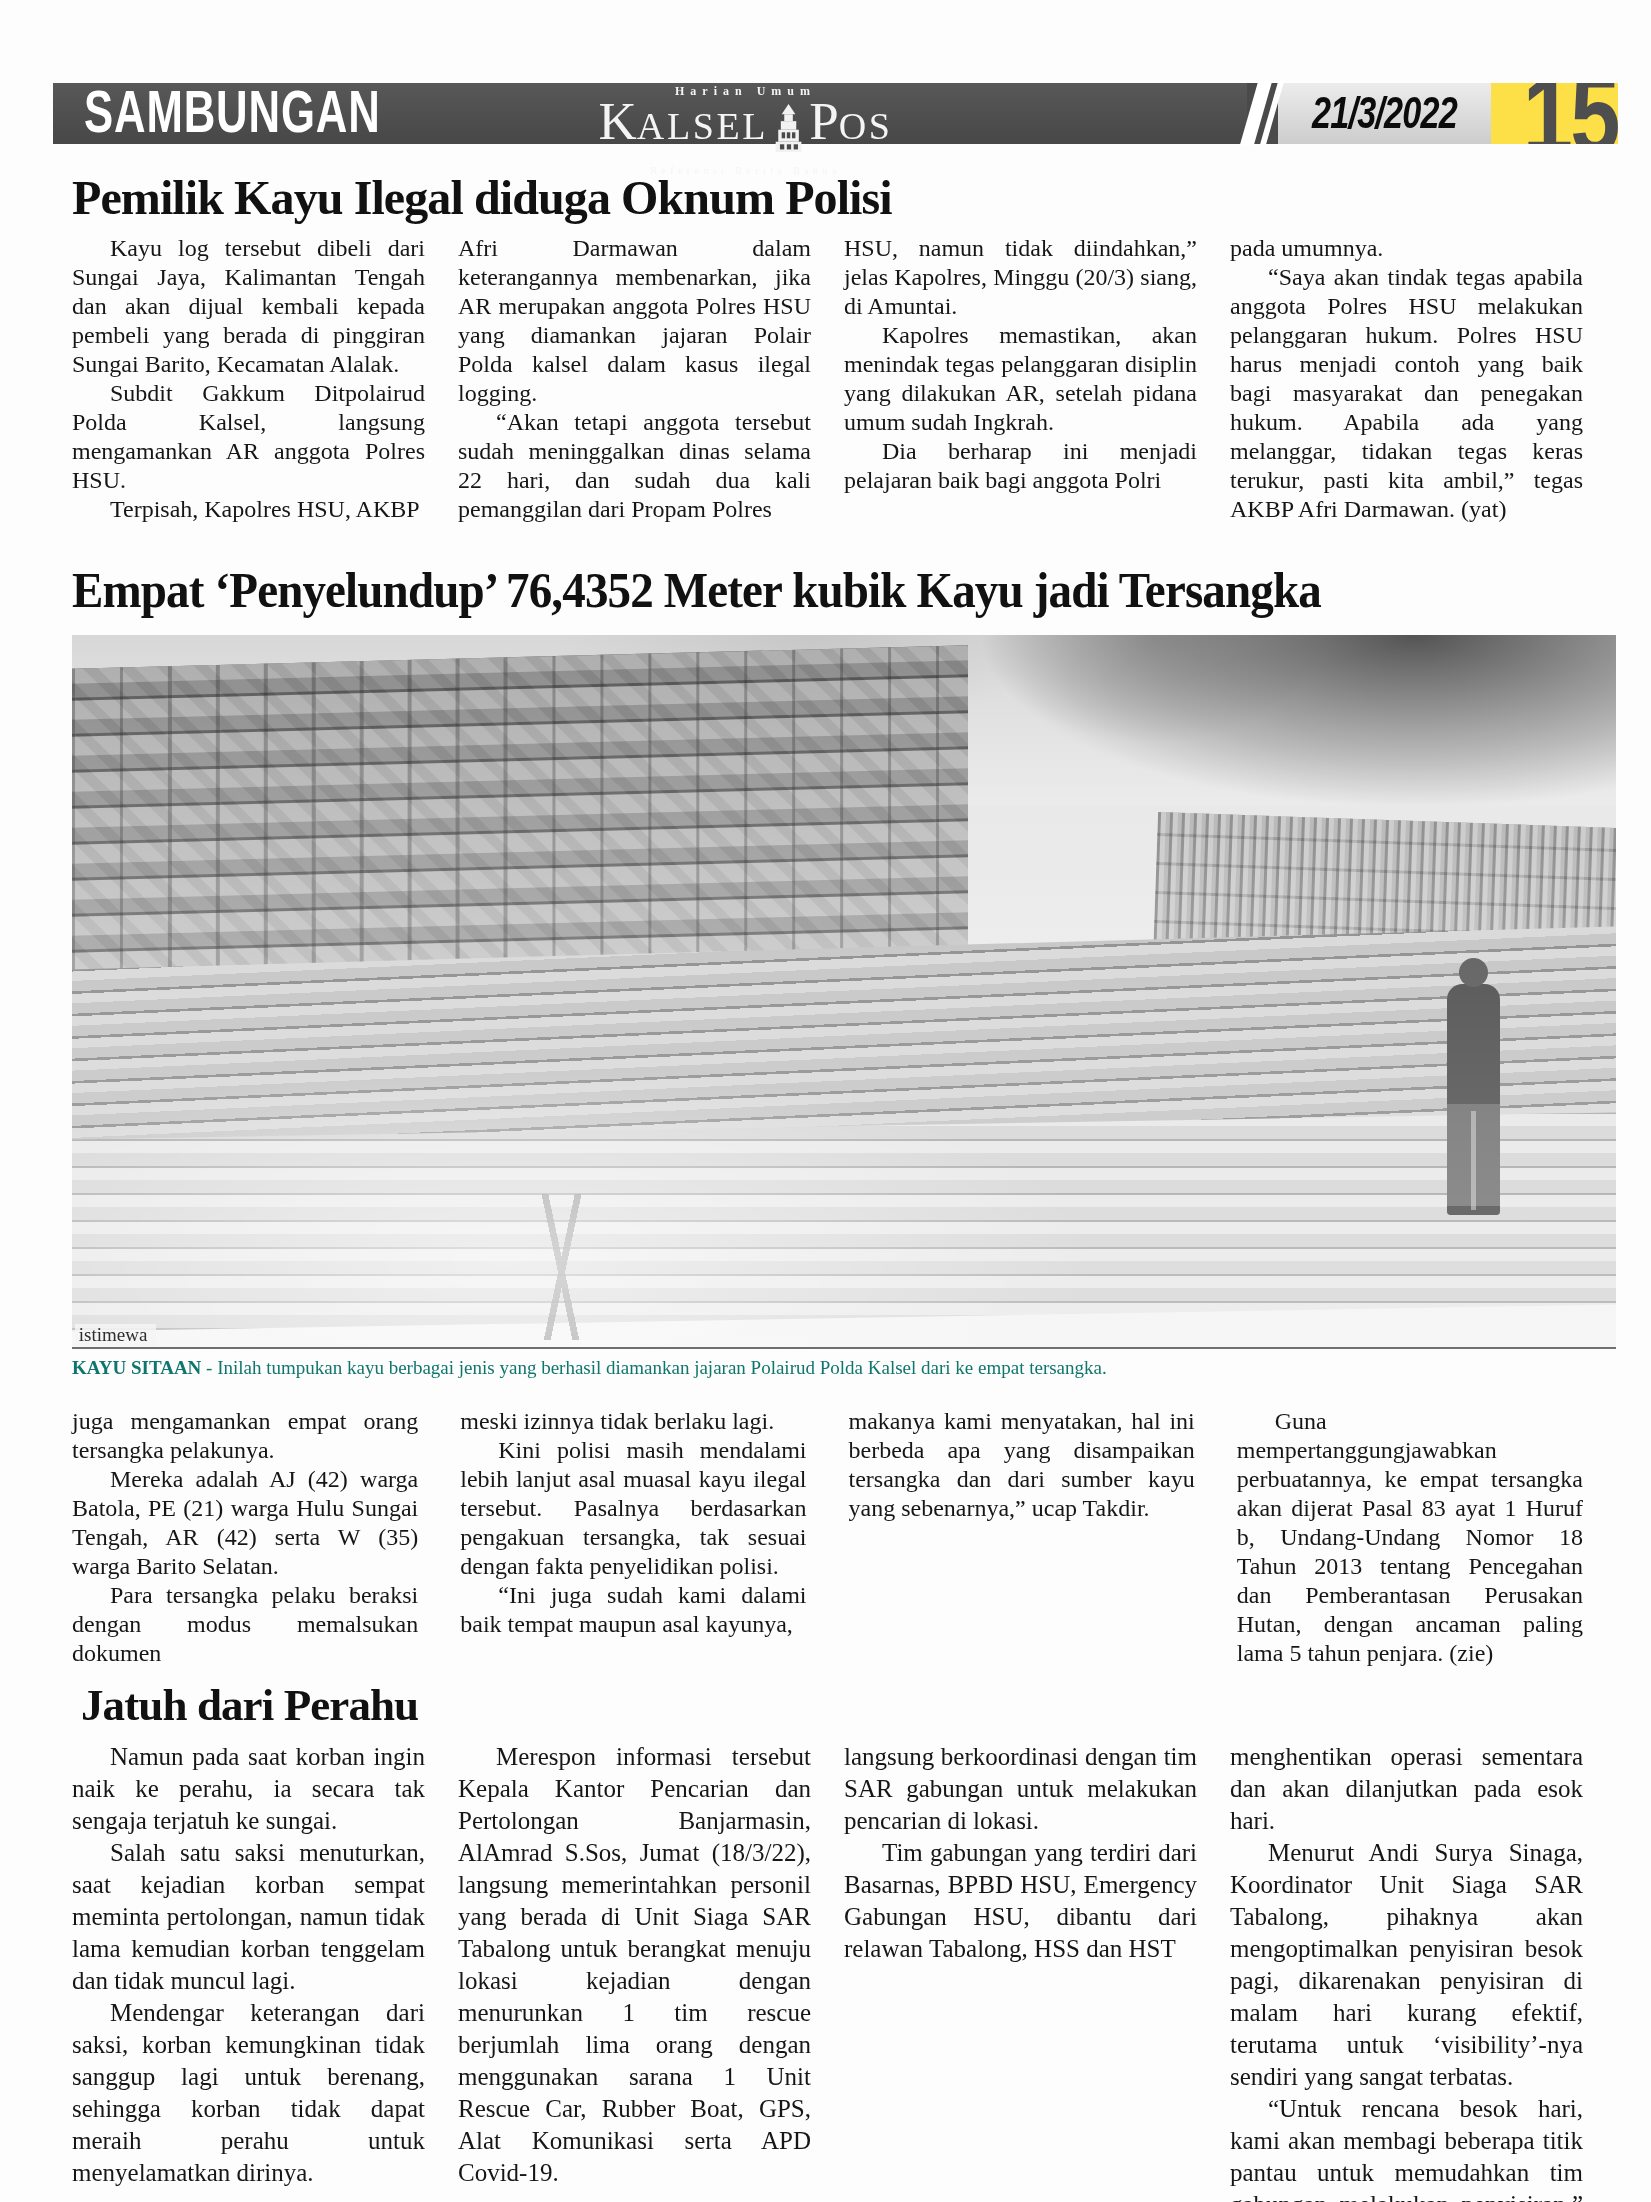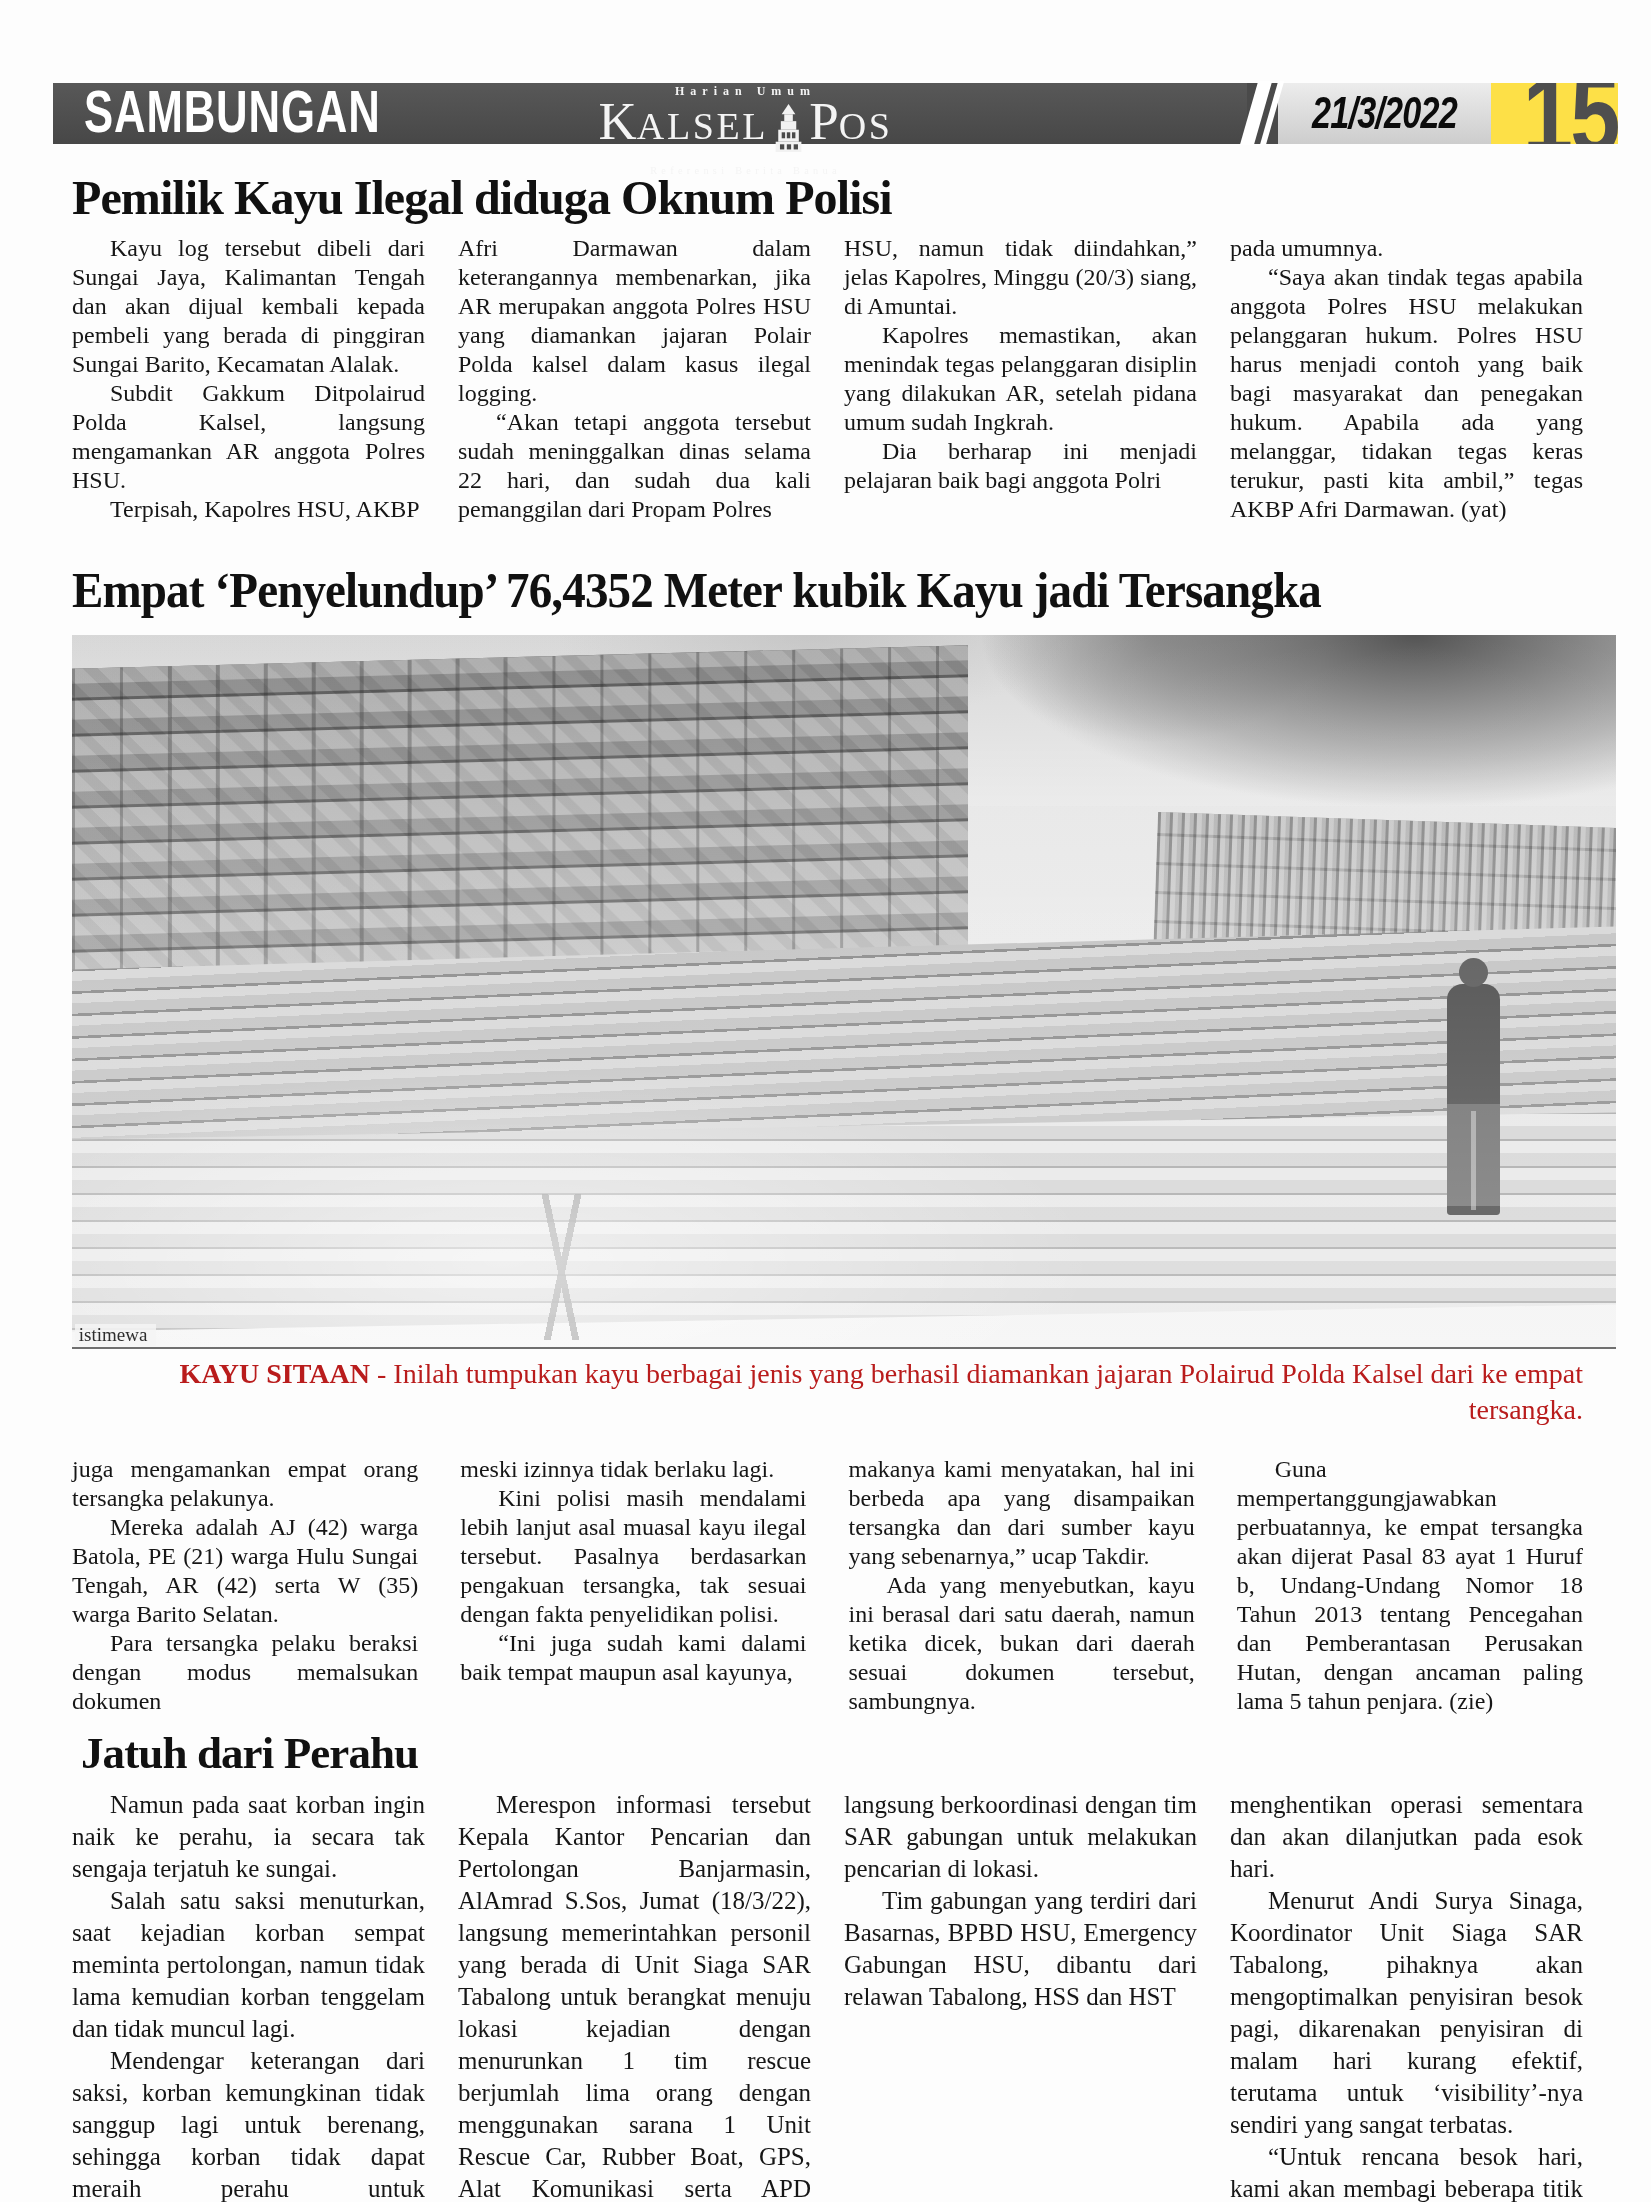--- a/index.html
+++ b/index.html
@@ -85,21 +85,21 @@
   .ph-person::before{content:"";position:absolute;top:-26px;left:12px;width:29px;height:29px;
     border-radius:50%;background:#474747;}
   .ph-person::after{content:"";position:absolute;left:24px;top:55%;bottom:2%;width:5.2px;background:#cfcfcf;opacity:.55;}
   .ph-wash{position:absolute;inset:0;pointer-events:none;
     background:
       radial-gradient(55% 40% at 28% 88%, rgba(255,255,255,.55), transparent 70%),
       linear-gradient(180deg, rgba(255,255,255,.04), rgba(255,255,255,.32) 92%);}
   .ph-credit{position:absolute;left:3.4px;bottom:1.7px;font-size:19px;color:#2e2e2e;
     background:rgba(245,245,245,.85);padding:0 8.6px 0 3.4px;}
 
-  .caption{margin:6.9px 69px 0 72px;font-size:28px;line-height:1.3;color:#b91c1c;text-align:right;}
+  .caption{margin:6.9px 69px 0 72px;font-size:19px;line-height:1.3;color:#0f766e;}
   .cap-lead{font-weight:700;}
 </style>
 </head>
 <body>
 
 <div class="page">
 
   <header class="hdr">
     <div class="hdr-bar">
       <div class="section-label">SAMBUNGAN</div>
@@ -186,21 +186,20 @@
           <p class="ind">Mereka adalah AJ (42) warga Batola, PE (21) warga Hulu Sungai Tengah, AR (42) serta W (35) warga Barito Selatan.</p>
           <p class="ind">Para tersangka pelaku beraksi dengan modus memalsukan dokumen</p>
         </div>
         <div class="col">
           <p>meski izinnya tidak berlaku lagi.</p>
           <p class="ind">Kini polisi masih mendalami lebih lanjut asal muasal kayu ilegal tersebut. Pasalnya berdasarkan pengakuan tersangka, tak sesuai dengan fakta penyelidikan polisi.</p>
           <p class="ind">“Ini juga sudah kami dalami baik tempat maupun asal kayunya,</p>
         </div>
         <div class="col">
           <p>makanya kami menyatakan, hal ini berbeda apa yang disampaikan tersangka dan dari sumber kayu yang sebenarnya,” ucap Takdir.</p>
-          <p class="ind">Ada yang menyebutkan, kayu ini berasal dari satu daerah, namun ketika dicek, bukan dari daerah sesuai dokumen tersebut, sambungnya.</p>
         </div>
         <div class="col">
           <p class="ind">Guna mempertanggungjawabkan perbuatannya, ke empat tersangka akan dijerat Pasal 83 ayat 1 Huruf b, Undang-Undang Nomor 18 Tahun 2013 tentang Pencegahan dan Pemberantasan Perusakan Hutan, dengan ancaman paling lama 5 tahun penjara. (zie)</p>
         </div>
       </div>
   </section>
 
   <section class="article">
     <h1 class="headline h3a">Jatuh dari Perahu</h1>
     <div class="cols cols-a3">

